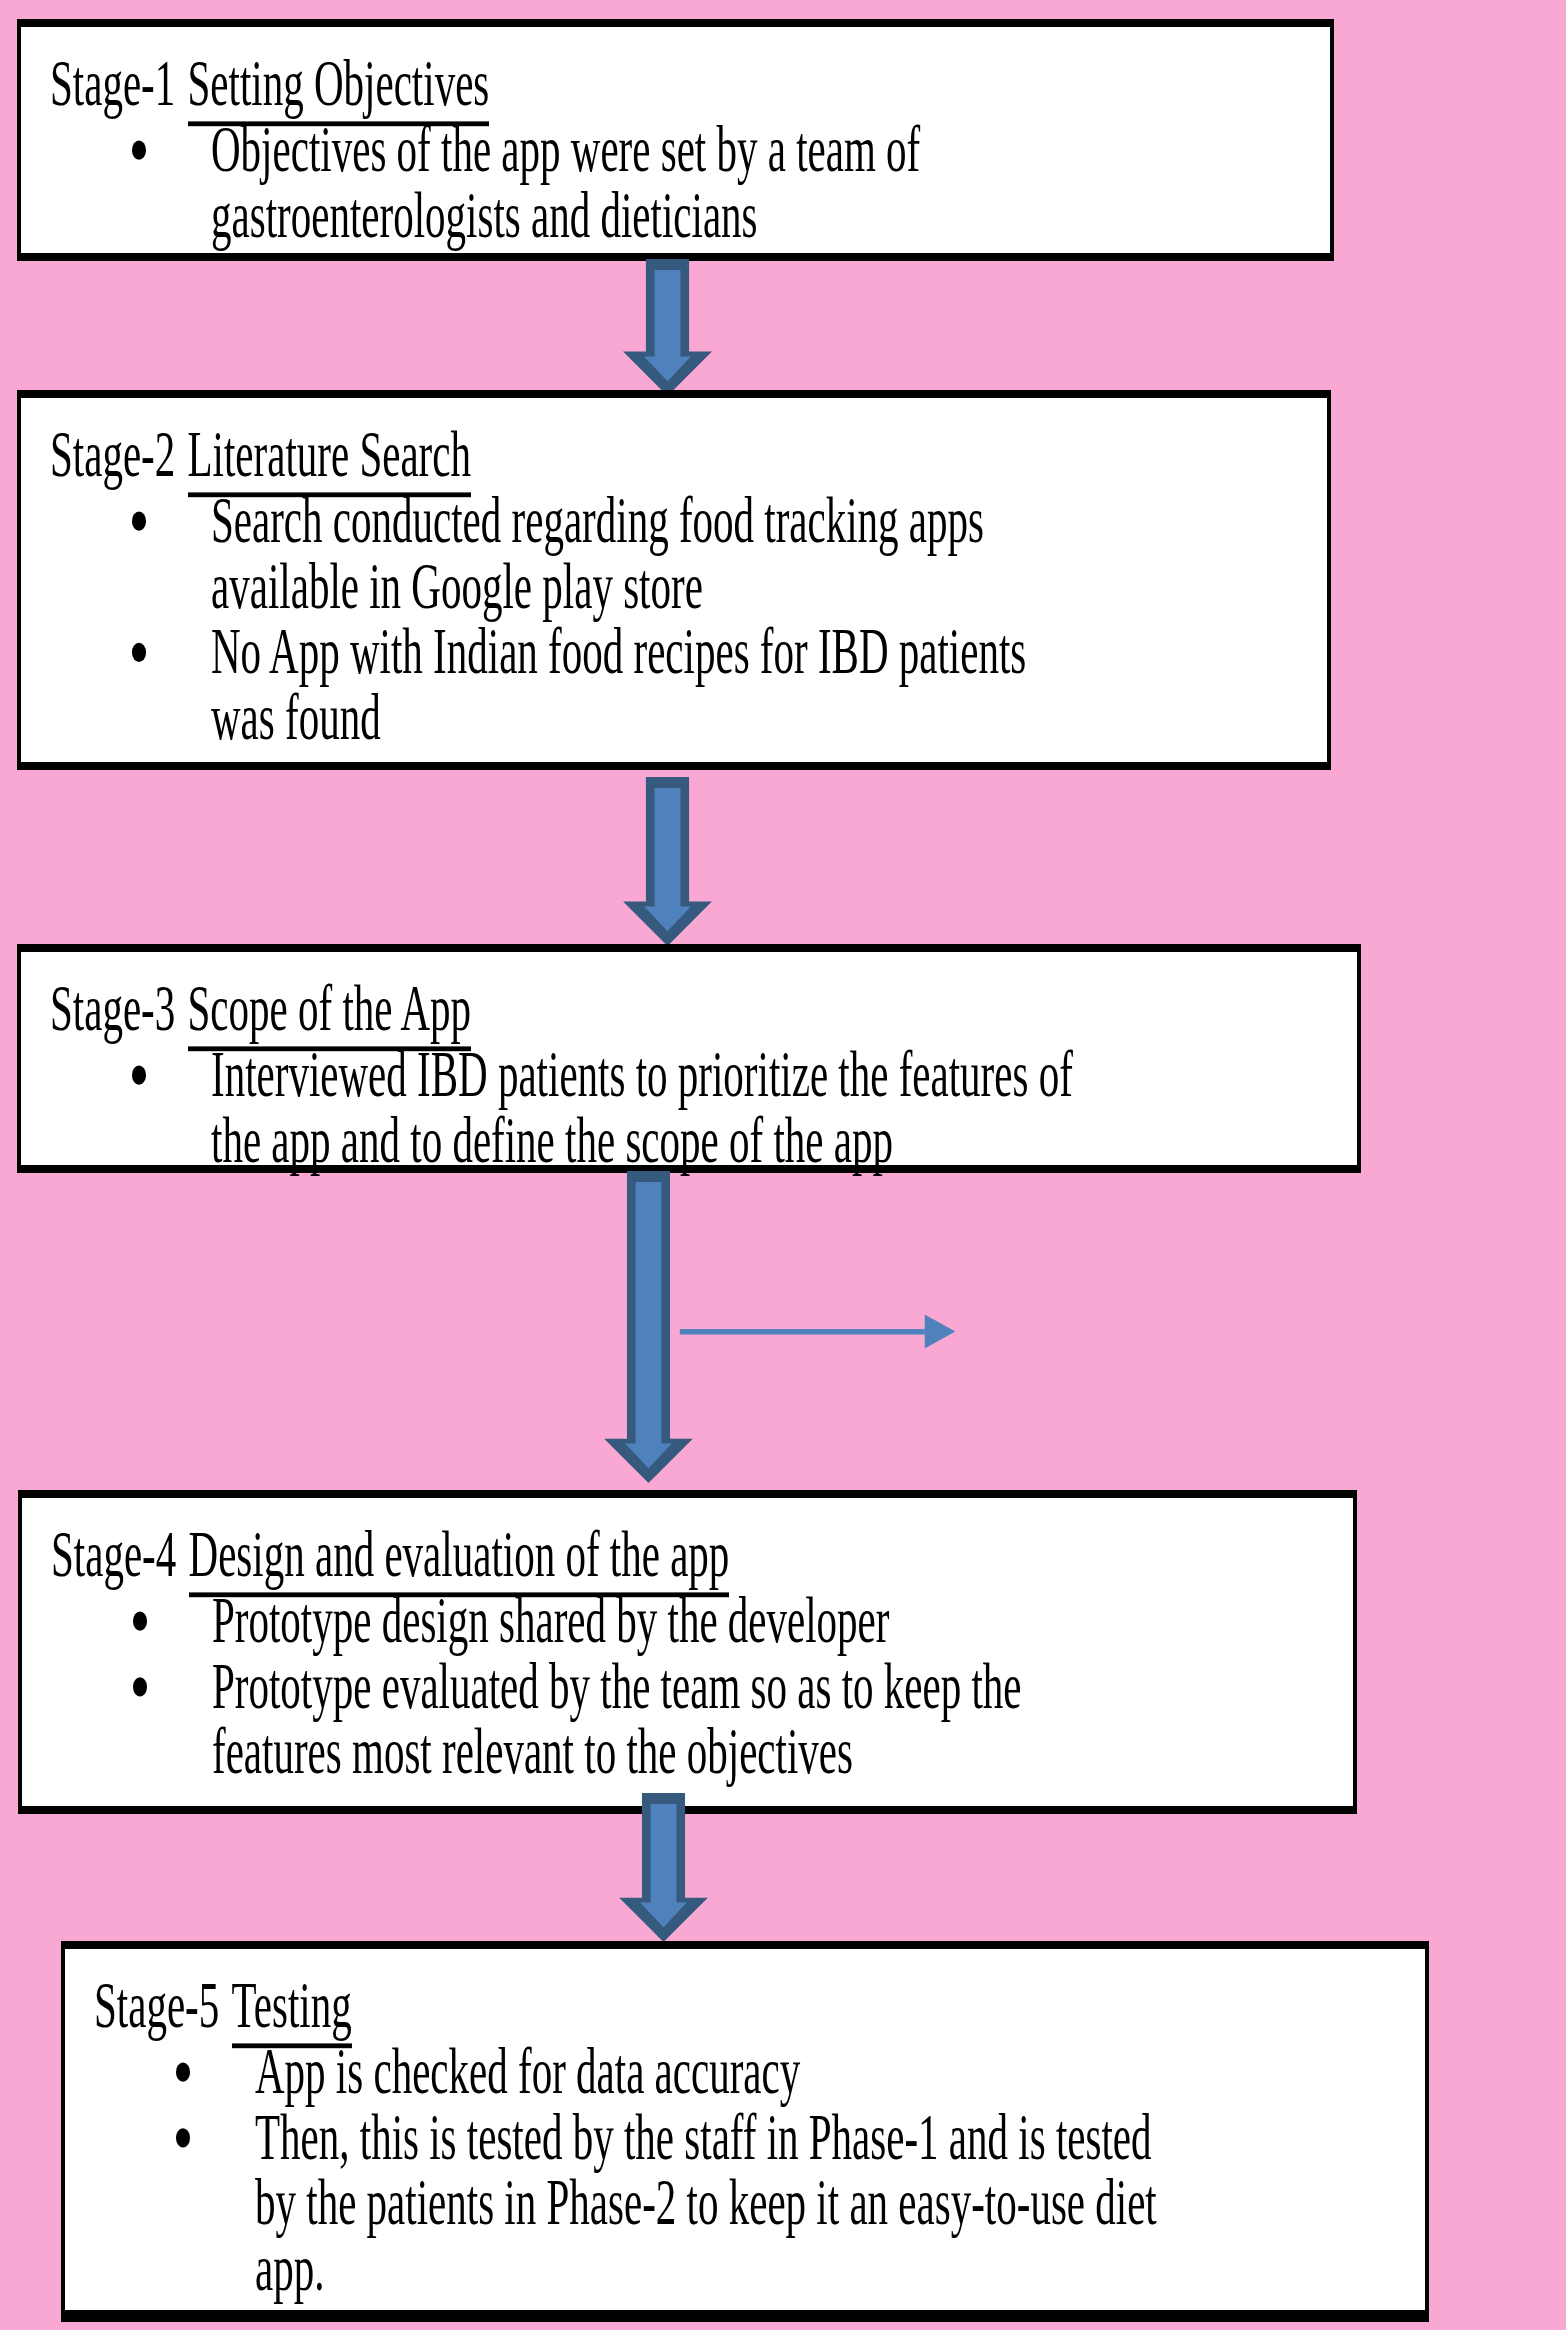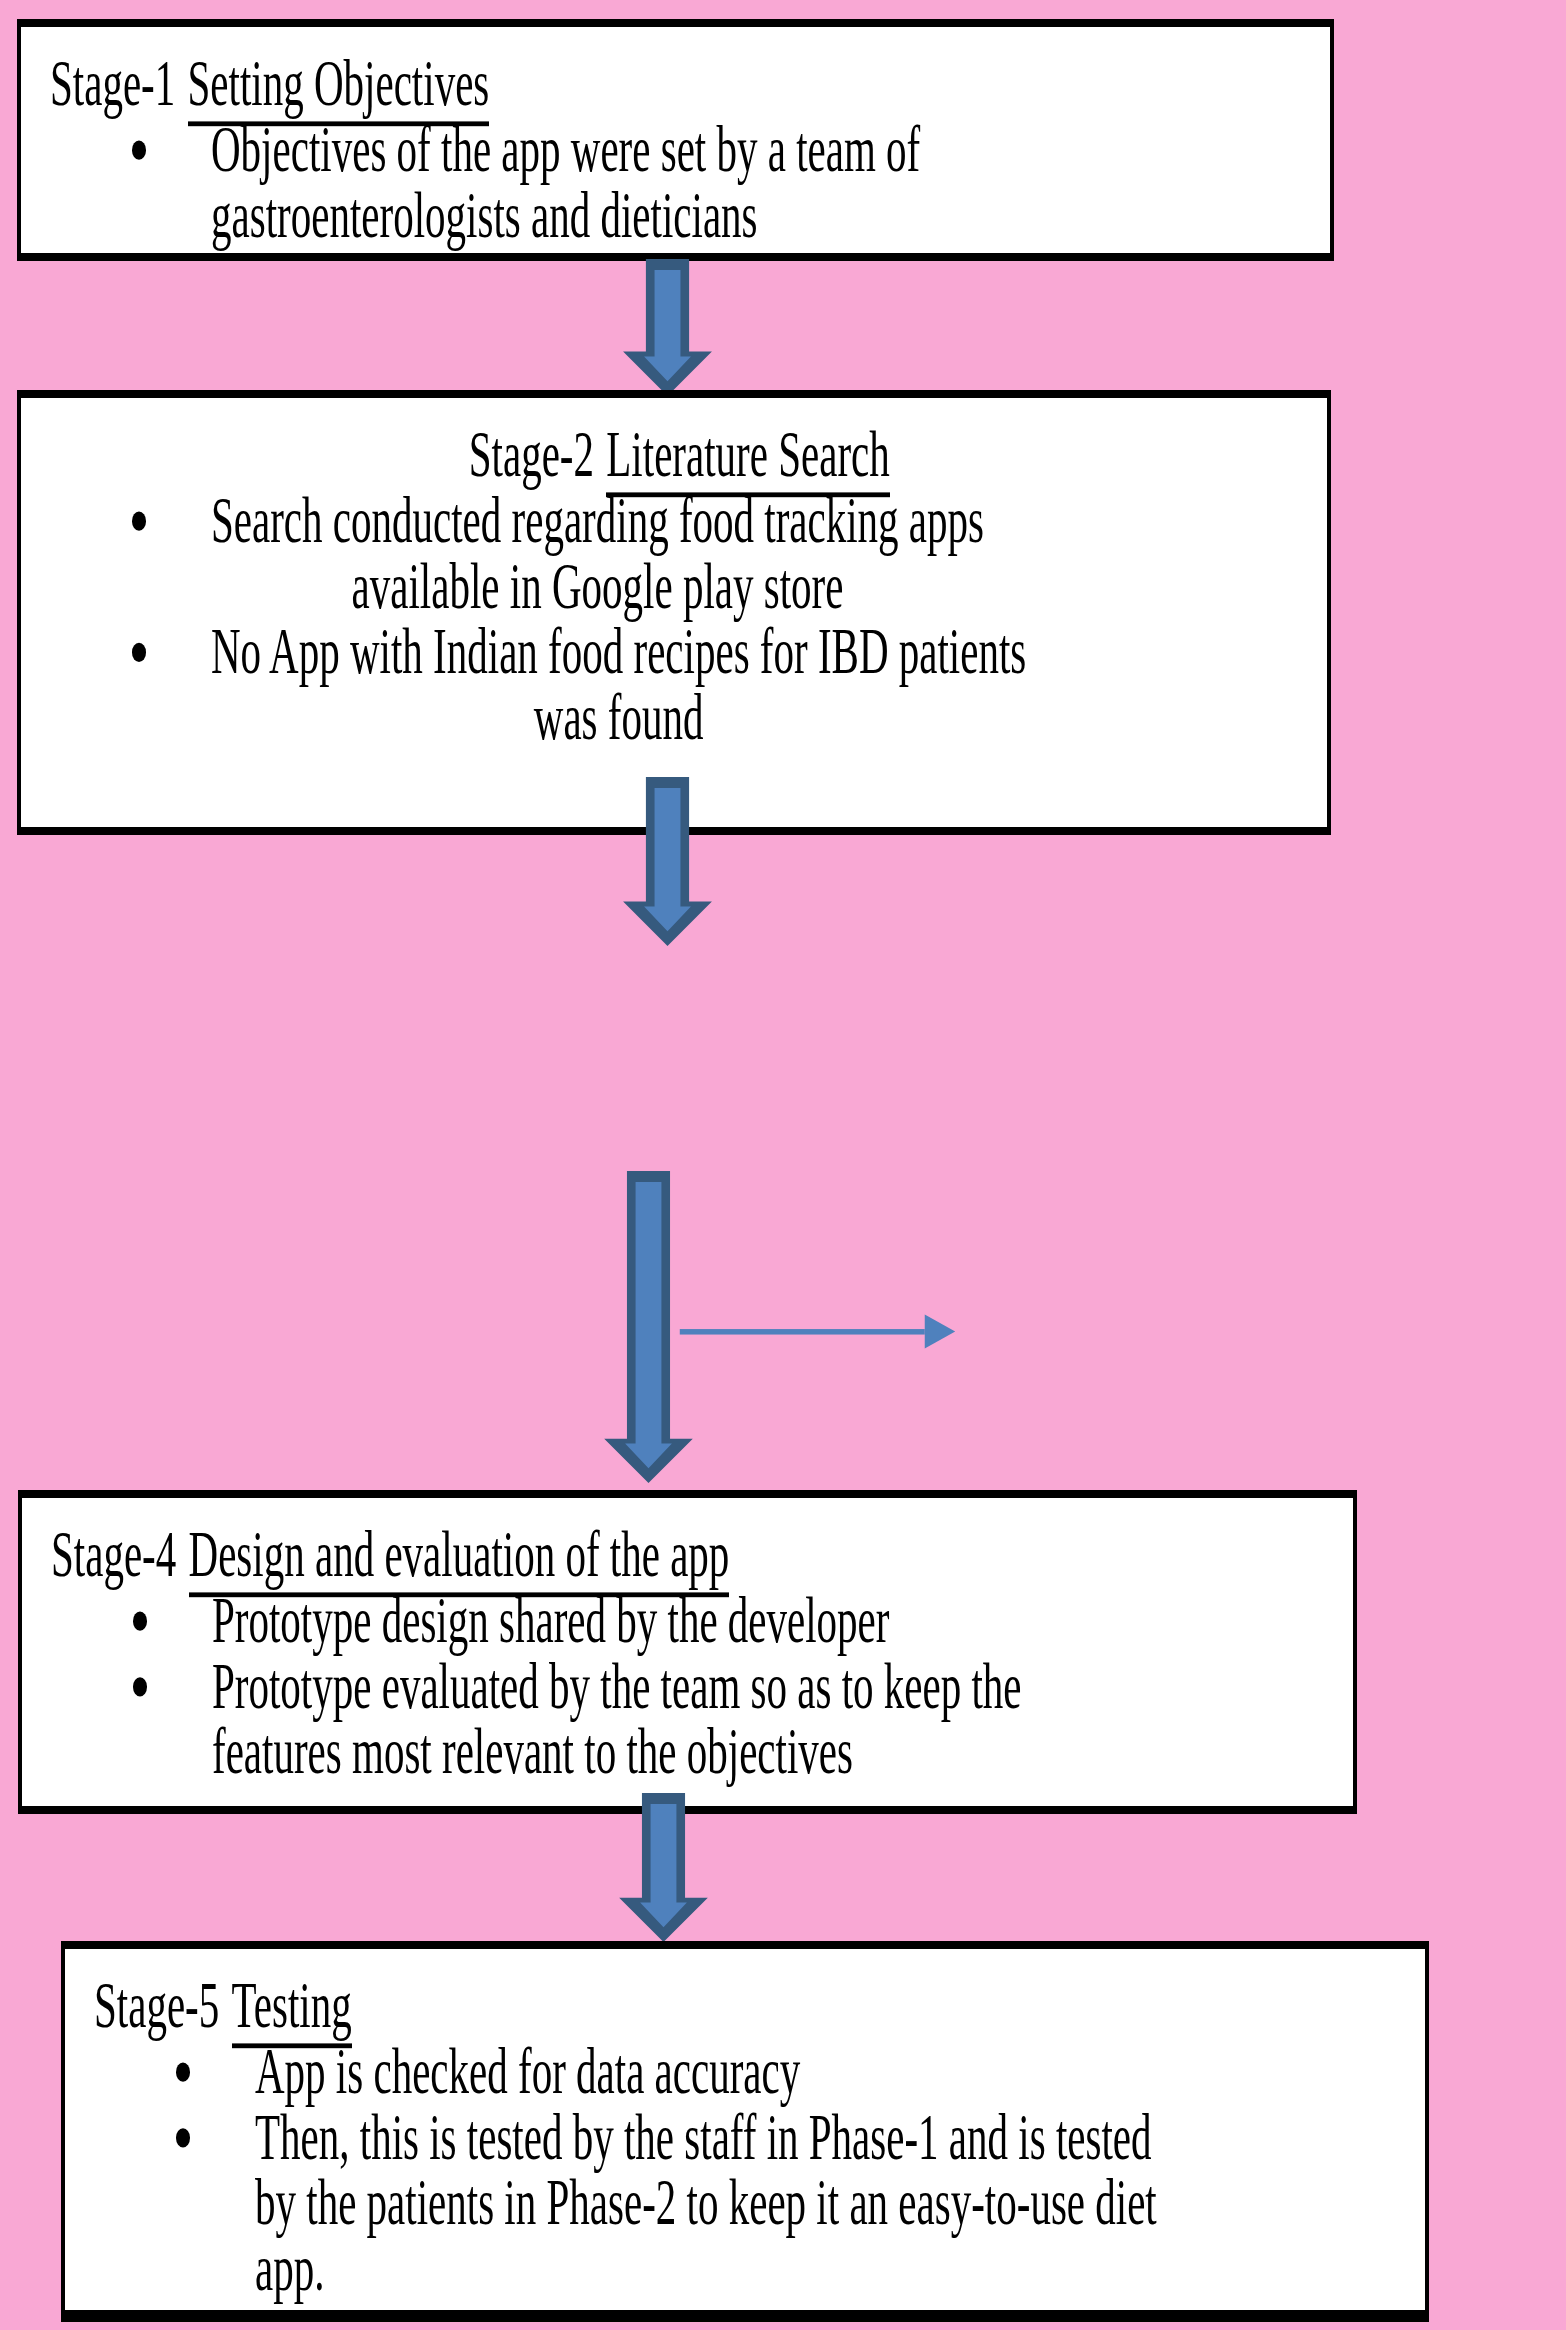--- a/index.html
+++ b/index.html
@@ -58,21 +58,21 @@
   }
   .side-note .stretch{
     font-size:39px;
     line-height:39px;
     padding-top:13.6px;
     margin-left:34px;
     white-space:pre-line;
   }
   
   #box1{left:17px;top:18.5px;width:1317px;height:242px;}
-  #box2{left:17px;top:390px;width:1314px;height:445px;text-align:center;}
+  #box2{left:17px;top:390px;width:1314px;height:380px;}
   #box3{left:17px;top:944px;width:1344px;height:229px;}
   #box4{left:18px;top:1490px;width:1339px;height:324px;}
   #box5{left:61px;top:1941px;width:1368px;height:381px;}
   #arrow1{left:618px;top:259px;}
   #arrow2{left:618px;top:777px;}
   #arrow3{left:599px;top:1171px;}
   #arrow4{left:614px;top:1793px;}
   #harrow{left:678px;top:1312px;}
 </style>
 </head>
@@ -114,20 +114,32 @@
         </div>
       </div>
     </div>
   </div>
 
   <svg class="arrow" id="arrow2" width="99" height="169" viewBox="0 0 160 274">
     <polygon points="45,0 115,0 115,202 152,202 80,274 8,202 45,202" fill="#365a7e"></polygon>
     <polygon points="59,18 101,18 101,210 118,210 80,250 42,210 59,210" fill="#4f81bd"></polygon>
   </svg>
 
+  <div class="stage-box" id="box3">
+    <div class="content">
+      <div class="stretch">
+        <div class="stage-title"><span>Stage-3</span><span class="stage-name">Scope of the App</span></div>
+        <div class="bullet-row">
+          <span class="bullet-dot"></span>
+          <div class="bullet-text">Interviewed IBD patients to prioritize the features of
+the app and to define the scope of the app</div>
+        </div>
+      </div>
+    </div>
+  </div>
 
   <svg class="arrow" id="arrow3" width="99" height="312" viewBox="0 0 160 507">
     <polygon points="45,0 115,0 115,435 152,435 80,507 8,435 45,435" fill="#365a7e"></polygon>
     <polygon points="59,18 101,18 101,443 118,443 80,483 42,443 59,443" fill="#4f81bd"></polygon>
   </svg>
 
   <svg class="arrow" id="harrow" width="279" height="39" viewBox="0 0 452 64">
     <rect x="0" y="28" width="402" height="9" fill="#4f81bd"></rect>
     <polygon points="402,4 452,32 402,60" fill="#4f81bd"></polygon>
   </svg>

